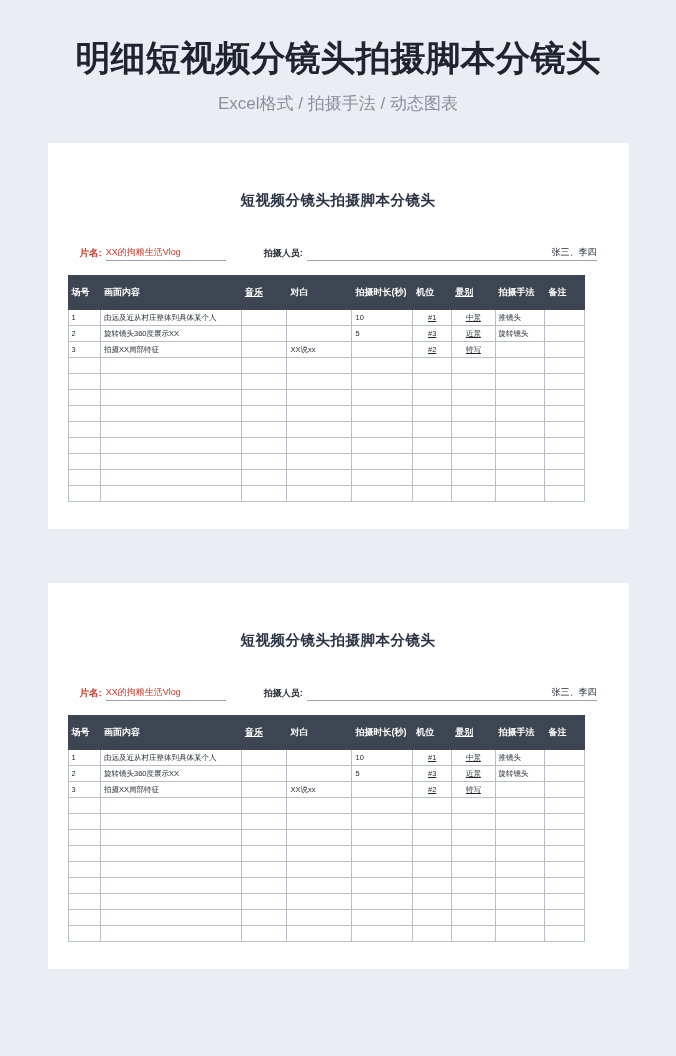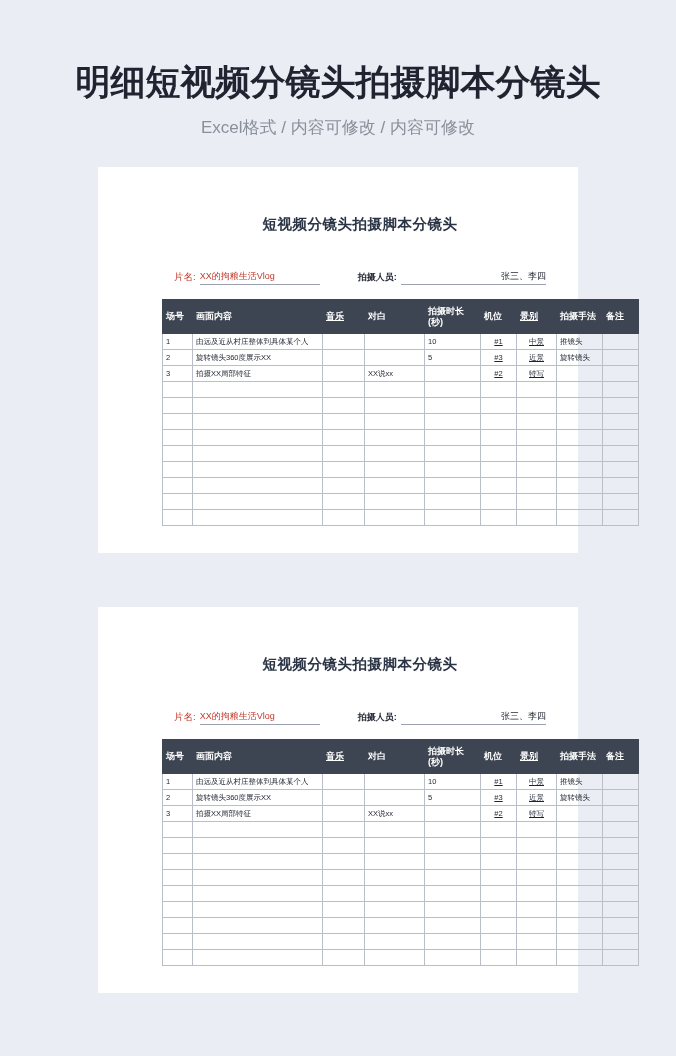--- a/index.html
+++ b/index.html
@@ -14,21 +14,21 @@
     font-family: "Liberation Sans", sans-serif;
     overflow: hidden;
   }
   .page {
     width: 676px;
     height: 1056px;
     position: relative;
     background: #eaedf3;
   }
   .header {
-    padding-top: 60px;
+    padding-top: 36px;
     text-align: center;
   }
   .main-title {
     font-size: 35px;
     font-weight: bold;
     color: #1f2430;
     letter-spacing: 0px;
     line-height: 44px;
     margin: 0;
     padding: 0 6px;
@@ -36,23 +36,22 @@
   }
   .sub-title {
     font-size: 17px;
     color: #8a8f9c;
     margin-top: 12px;
     font-weight: normal;
   }
   .card {
     background: #ffffff;
     margin: 0 auto;
-    width: 480px;
+    width: 581px;
     position: relative;
-    padding-left: 44px;
   }
   .card-1 { margin-top: 28px; height: 386px; }
   .card-2 { margin-top: 54px; height: 386px; }
 
   .doc-title {
     text-align: center;
     font-size: 14.5px;
     font-weight: bold;
     color: #2b3445;
     padding-top: 48px;
@@ -60,21 +59,21 @@
   }
   .meta-row {
     margin: 36px 0 0 0;
     padding: 0 32px;
     display: flex;
     align-items: flex-end;
     font-size: 9px;
   }
   .meta-label {
     color: #c0392b;
-    font-weight: normal;
+    font-weight: bold;
     font-size: 9.5px;
     white-space: nowrap;
     padding-bottom: 1px;
     text-align: right;
   }
   .meta-value {
     color: #c0392b;
     font-size: 9px;
     border-bottom: 1px solid #9aa0ad;
     flex: 0 0 auto;
@@ -139,21 +138,21 @@
   .c-note { width: 36px; }
   .ctr { text-align: center; text-decoration: underline; }
 </style>
 </head>
 <body>
 
 <div class="page">
 
   <div class="header">
     <h1 class="main-title">明细短视频分镜头拍摄脚本分镜头</h1>
-    <div class="sub-title">Excel格式 / 内容可修改 / 内容可修改</div>
+    <div class="sub-title">Excel格式 / 拍摄手法 / 动态图表</div>
   </div>
 
   <div class="card card-1">
     <div class="doc-title">短视频分镜头拍摄脚本分镜头</div>
     <div class="meta-row">
       <span class="meta-label">片名:</span>
       <span class="meta-value">XX的拘粮生活Vlog</span>
       <span class="meta-label2">拍摄人员:</span>
       <span class="meta-value2">张三、李四</span>
     </div>

